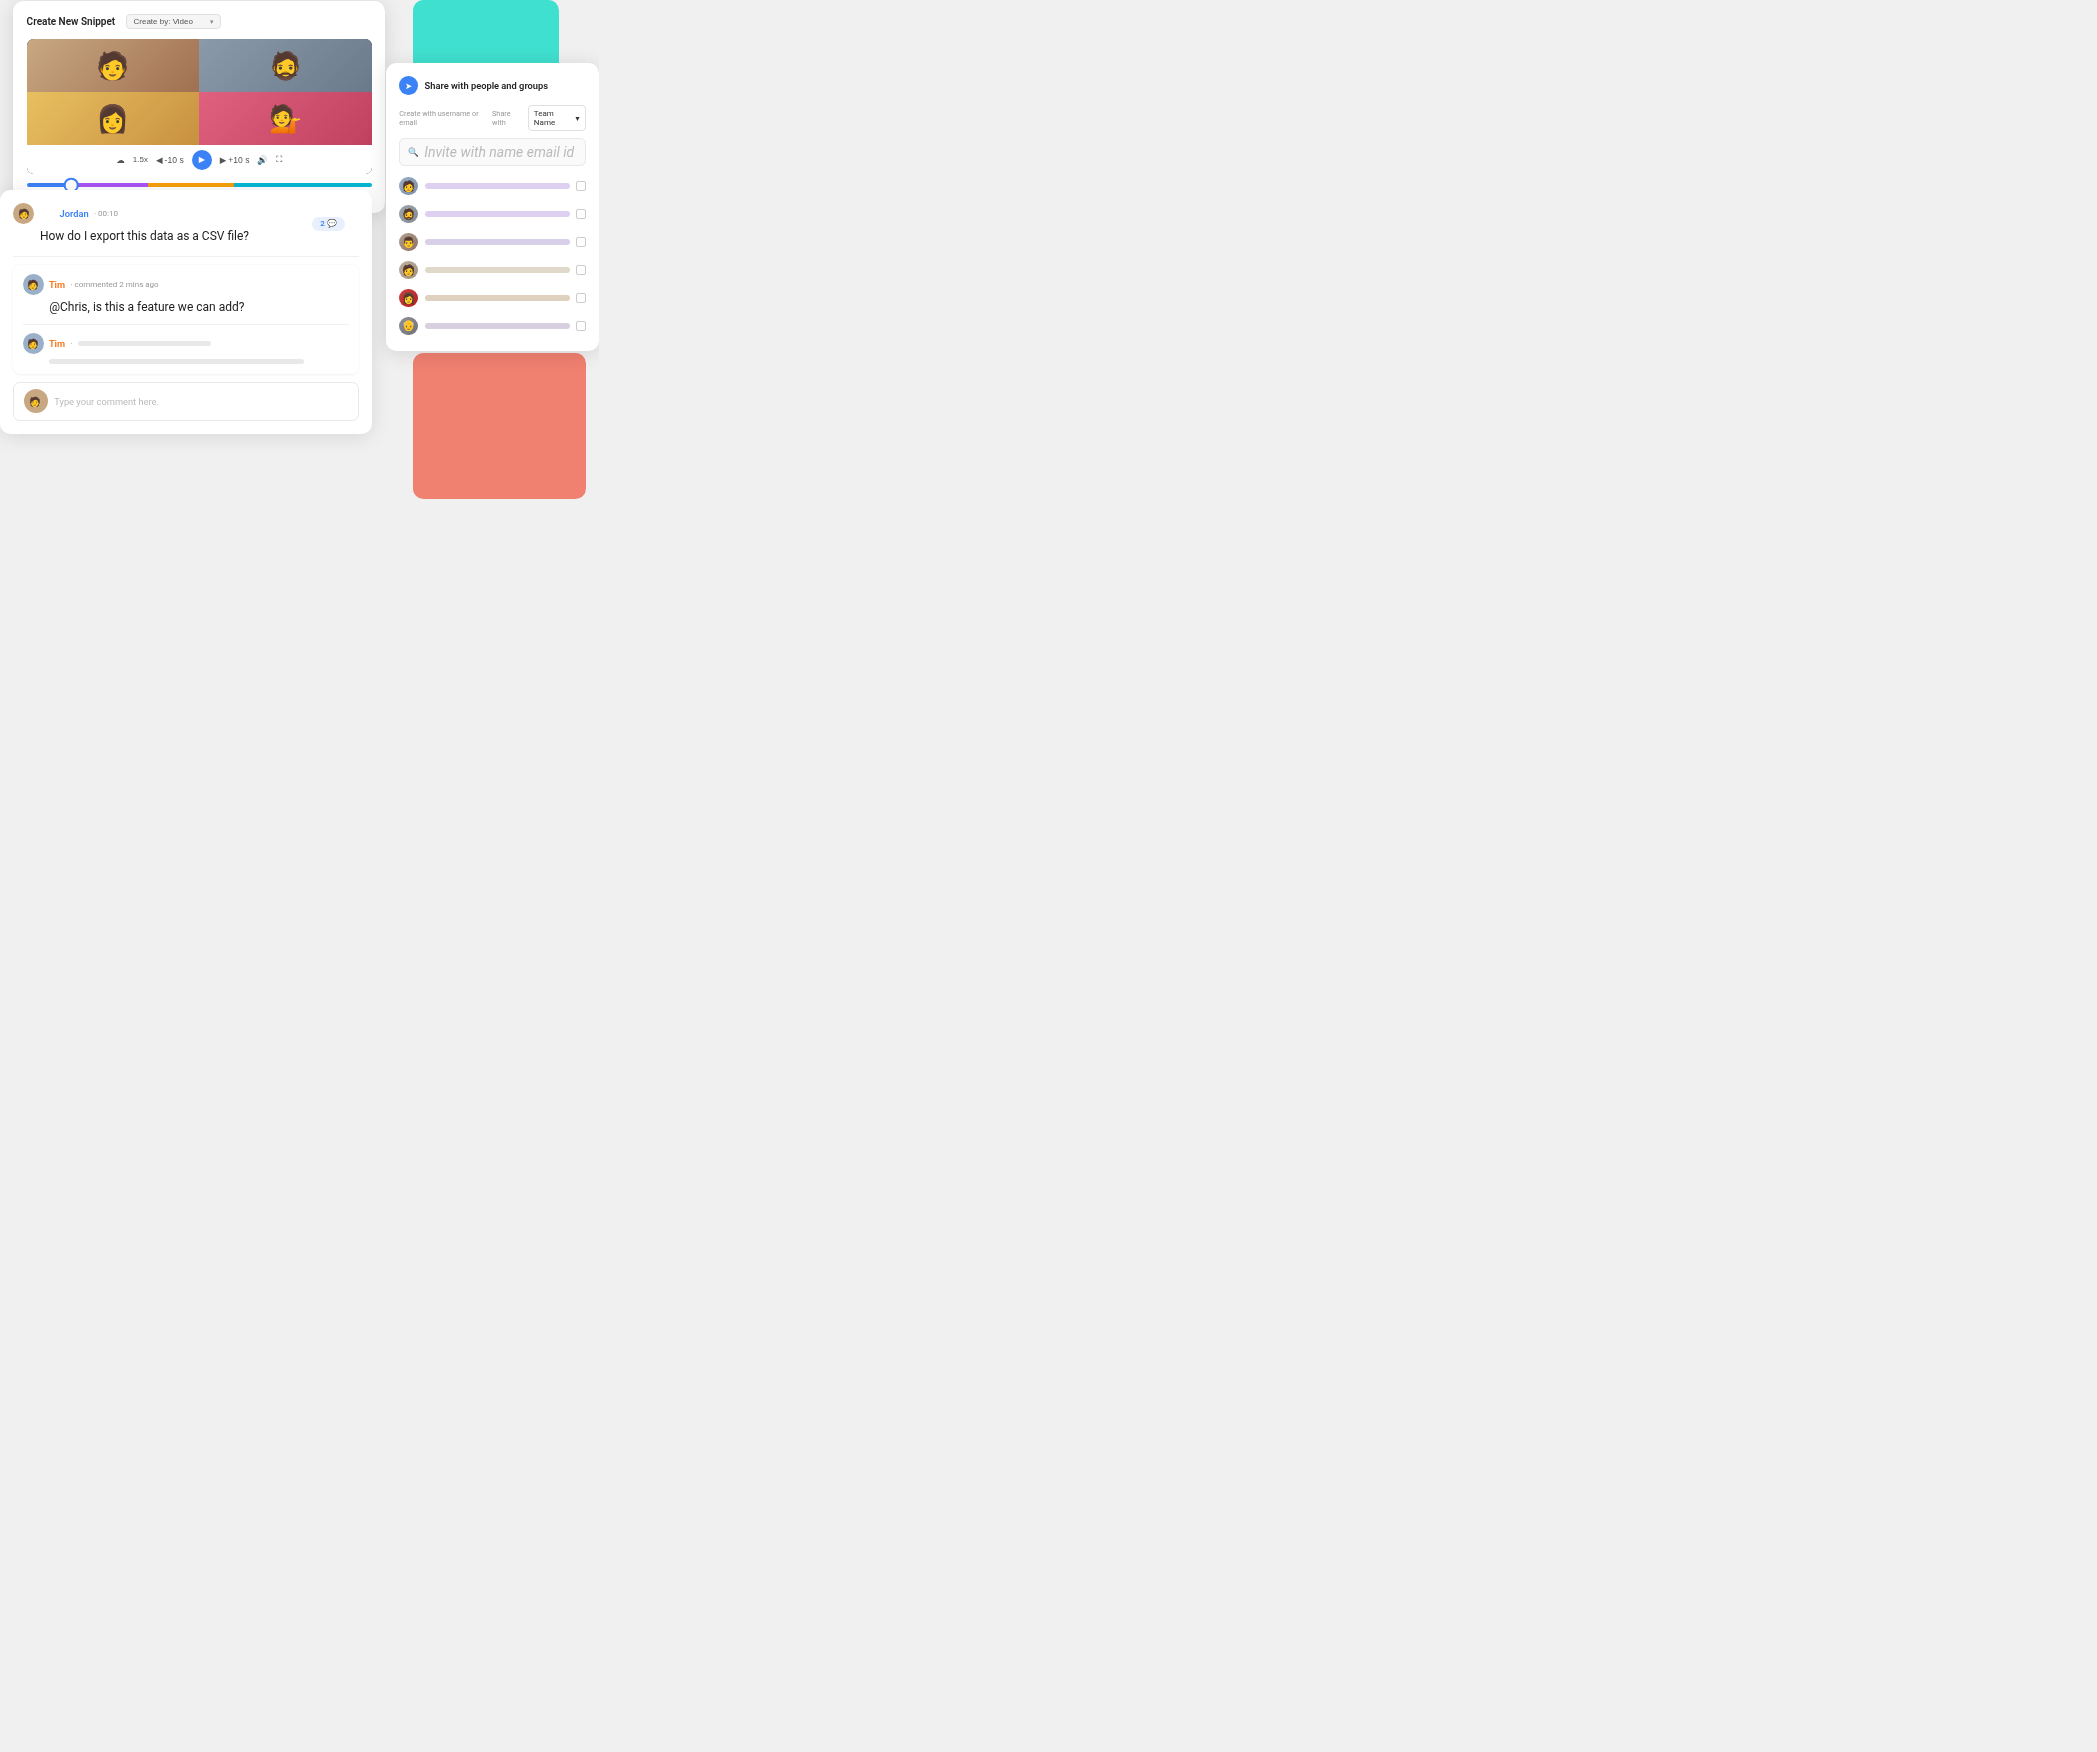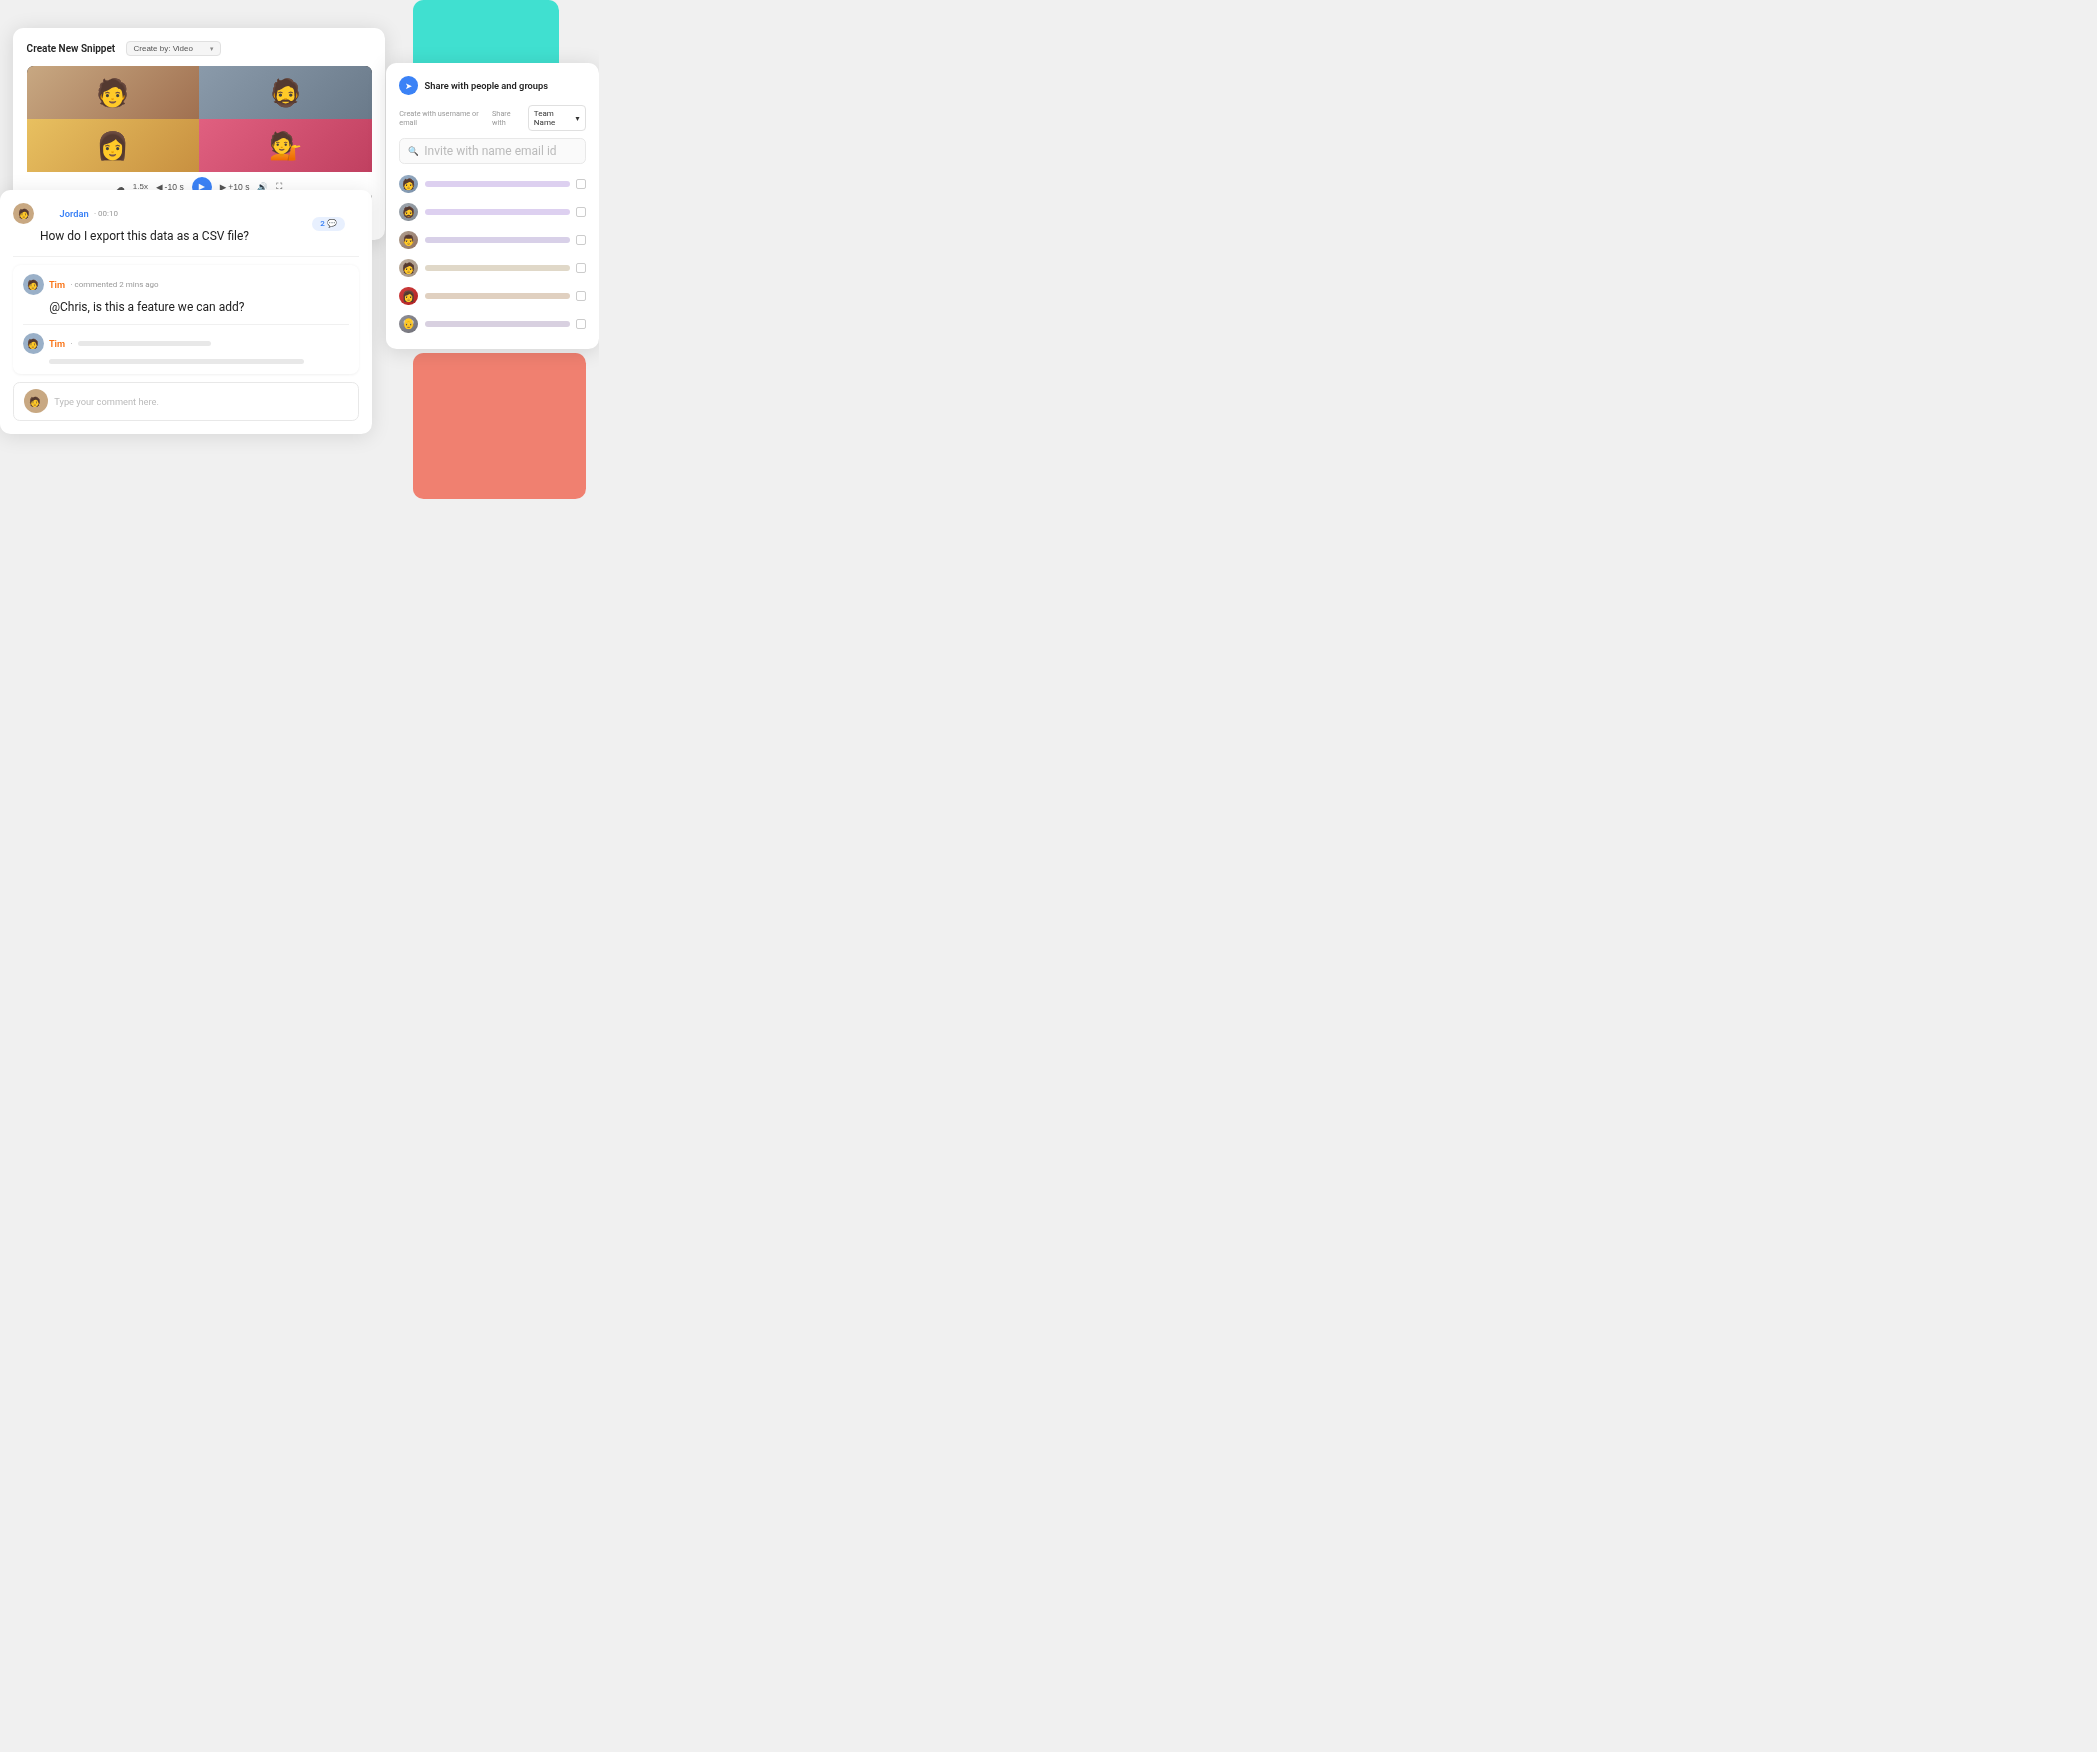--- a/index.html
+++ b/index.html
@@ -30,21 +30,21 @@
       width: 173px;
       height: 146px;
       background: #f08070;
       border-radius: 10.6px;
       z-index: 0;
     }
 
     
     .snippet-card {
       position: absolute;
-      top: 28px;
+      top: 1px;
       left: 13.3px;
       width: 372px;
       background: #fff;
       border-radius: 10.6px;
       box-shadow: 0 2.7px 20px rgba(0,0,0,0.12);
       padding: 13.3px;
       z-index: 2;
     }
 
     .snippet-header {
@@ -352,21 +352,21 @@
       display: flex;
       align-items: center;
       gap: 5.3px;
       border: 0.7px solid #e8e8e8;
       border-radius: 5.3px;
       padding: 5.3px 8px;
       margin-bottom: 8px;
       background: #fafafa;
     }
     .search-icon-small { color: #bbb; font-size: 8.6px; }
-    .search-placeholder { font-size: 12px; color: #bbb; }
+    .search-placeholder { font-size: 14px; color: #bbb; font-style: italic; }
 
     
     .user-list { display: flex; flex-direction: column; gap: 4px; }
     .user-row {
       display: flex;
       align-items: center;
       gap: 6.7px;
       padding: 2.7px 0;
     }
     .user-avatar {

